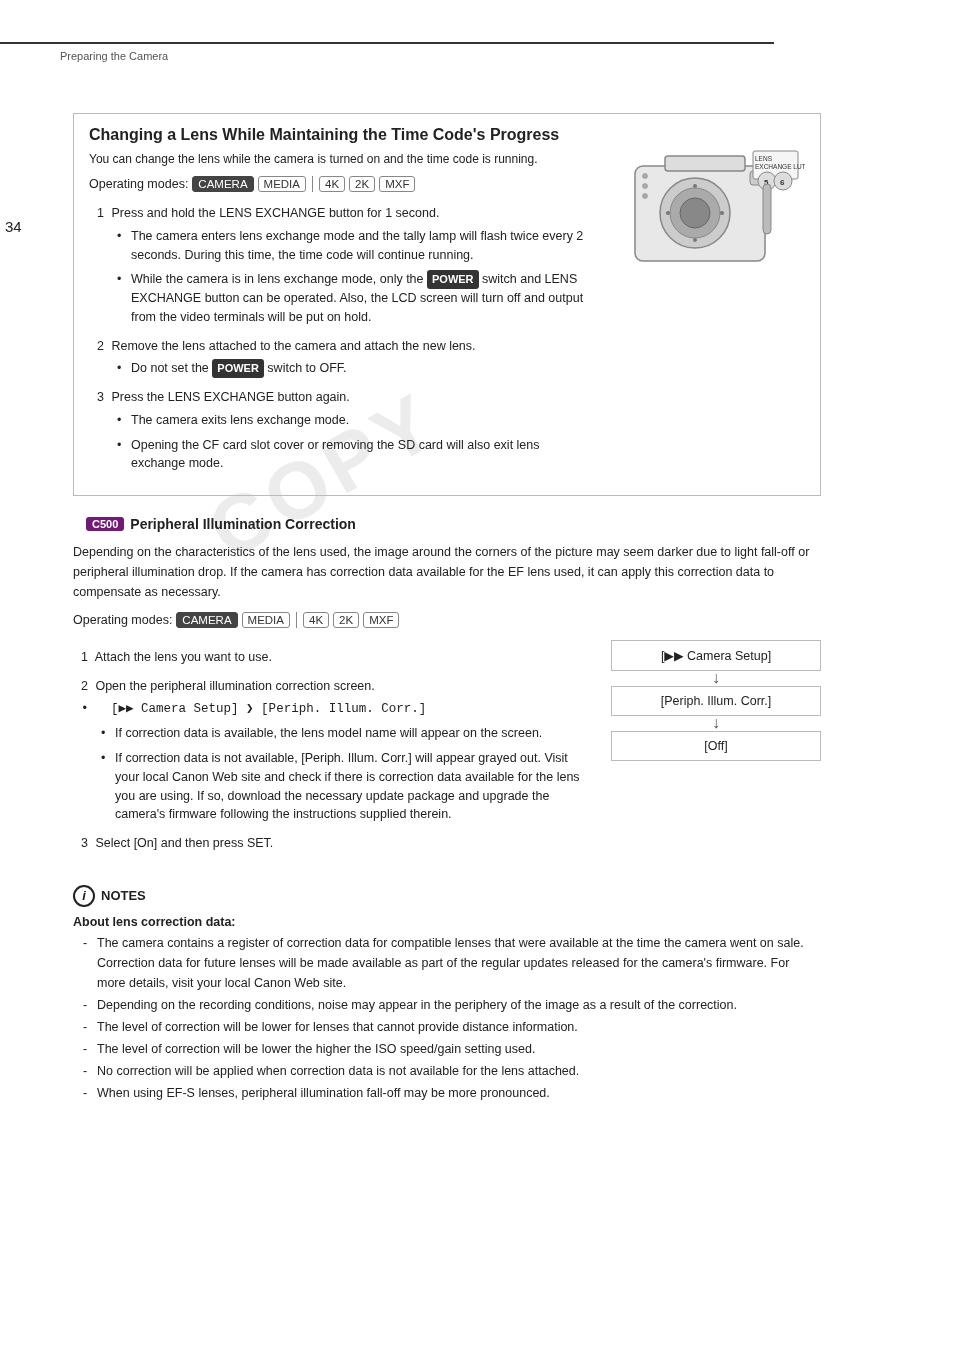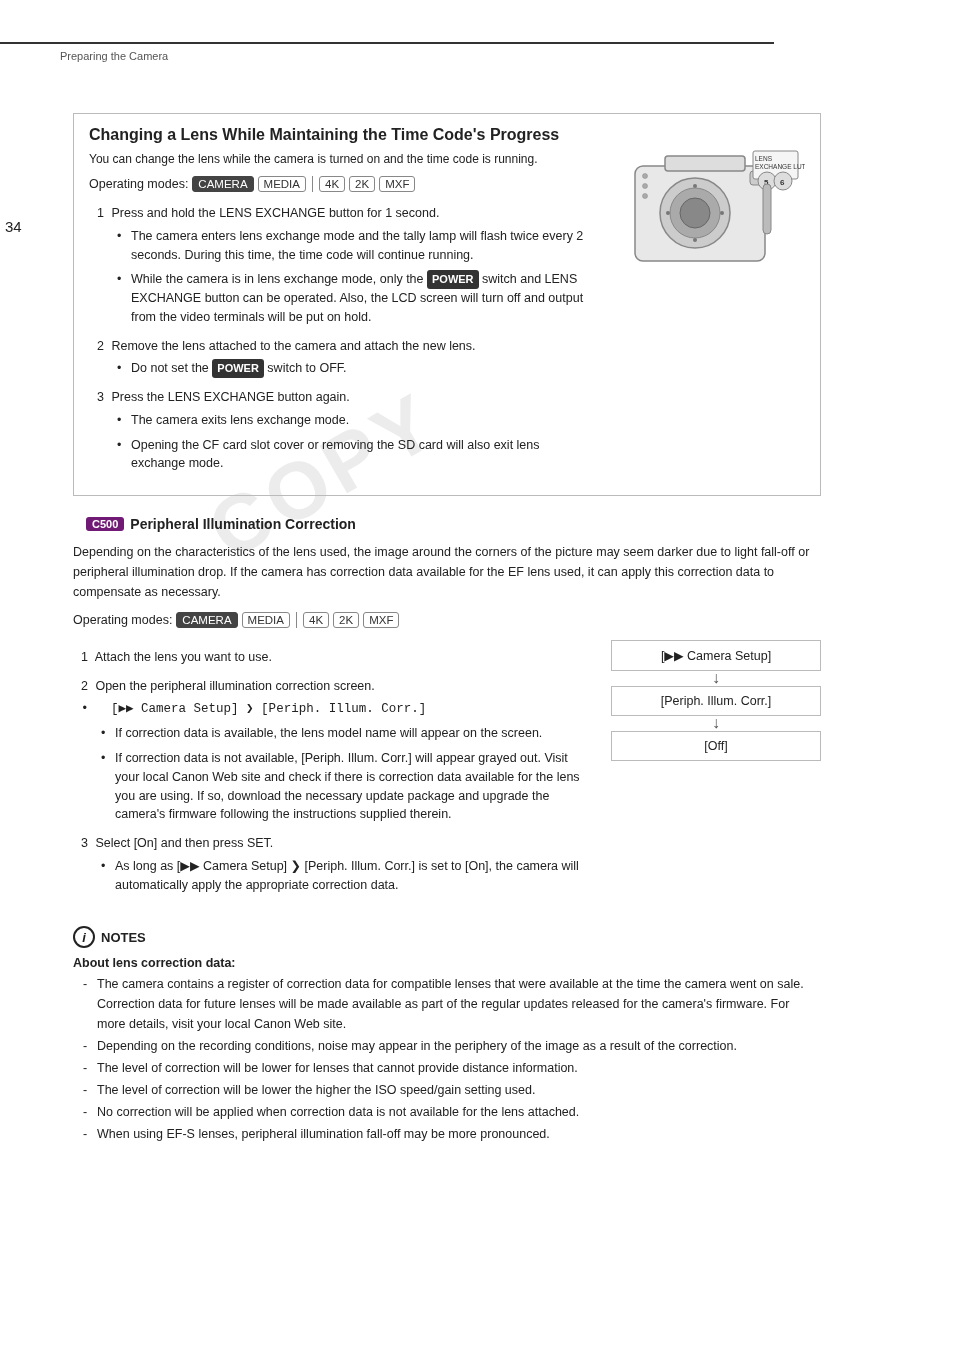--- a/index.html
+++ b/index.html
@@ -421,23 +421,20 @@
                 &nbsp;&nbsp;&nbsp;&nbsp;[<span style="font-weight:normal;">▶▶</span> Camera Setup] ❯ [Periph. Illum. Corr.]
               </li>
             </ul>
             <ul class="bullet-list">
               <li>If correction data is available, the lens model name will appear on the screen.</li>
               <li>If correction data is not available, [Periph. Illum. Corr.] will appear grayed out. Visit your local Canon Web site and check if there is correction data available for the lens you are using. If so, download the necessary update package and upgrade the camera's firmware following the instructions supplied therein.</li>
             </ul>
           </li>
           <li style="margin-top: 8px;">
             <span class="num">3</span> Select [On] and then press SET.
-            <ul class="bullet-list">
-              <li>As long as [▶▶ Camera Setup] ❯ [Periph. Illum. Corr.] is set to [On], the camera will automatically apply the appropriate correction data.</li>
-            </ul>
           </li>
         </ol>
       </div>
 
       <div style="width: 210px; flex-shrink: 0; margin-top: 0;">
         <div class="menu-box">
           [▶▶ Camera Setup]
         </div>
         <div class="arrow-down">↓</div>
         <div class="menu-box">

